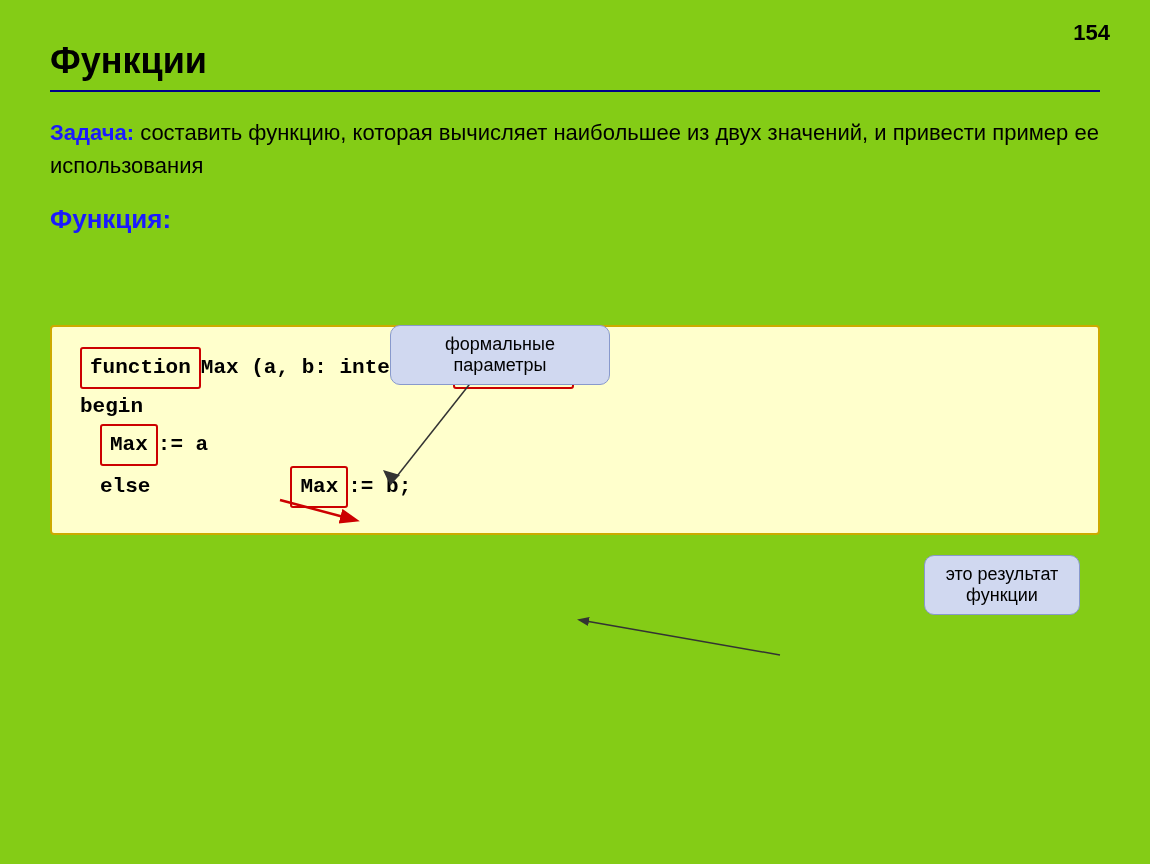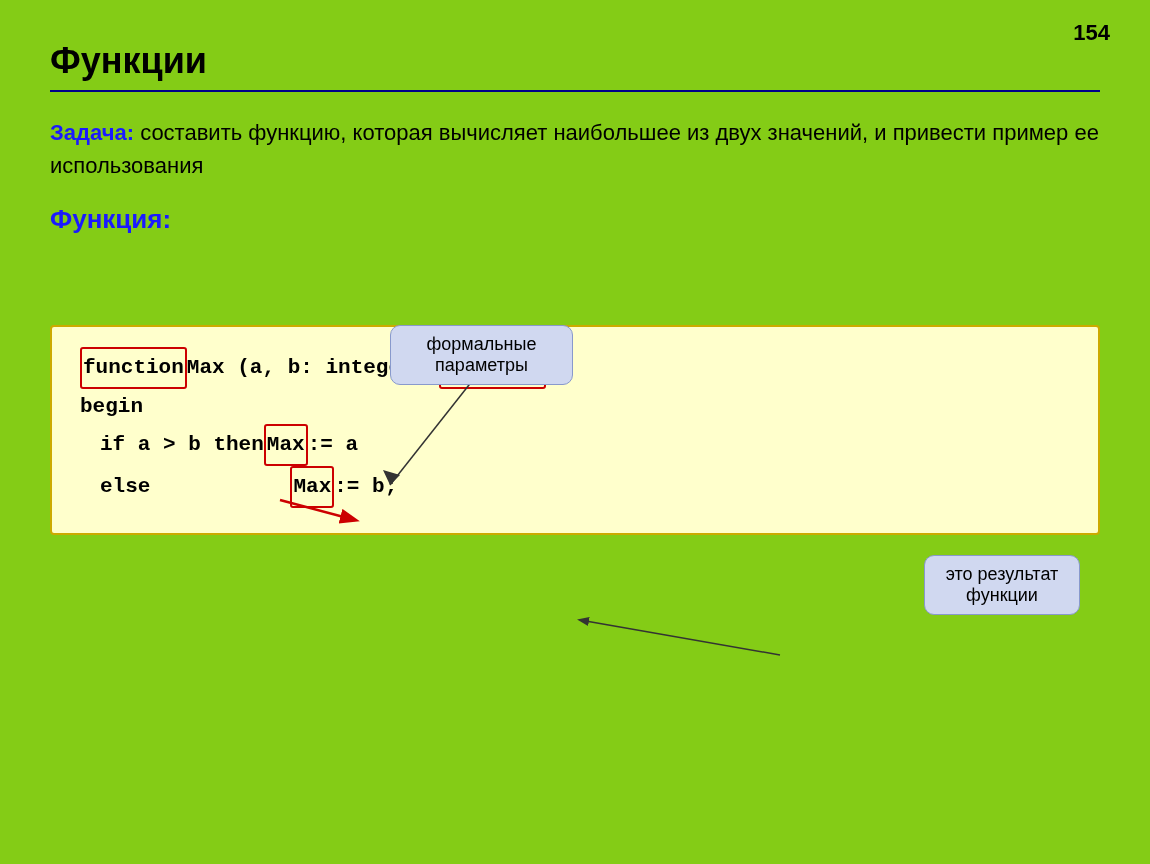--- a/index.html
+++ b/index.html
@@ -86,21 +86,21 @@
 
     .code-line {
       display: flex;
       align-items: center;
       flex-wrap: wrap;
     }
 
     .kw-box {
       border: 2px solid #cc0000;
       border-radius: 3px;
-      padding: 1px 1px;
+      padding: 1px 8px;
       display: inline-block;
       font-weight: bold;
     }
 
     .kw-red {
       border-color: #cc0000;
     }
 
     .indent1 { margin-left: 20px; }
 
@@ -113,21 +113,21 @@
       padding: 8px 16px;
       font-size: 18px;
       color: #000;
       text-align: center;
       z-index: 10;
     }
 
     .callout-formal {
       top: 0px;
       left: 340px;
-      width: 183px;
+      width: 220px;
     }
 
     .callout-result {
       bottom: -20px;
       right: 80px;
       width: 170px;
     }
 
     
     .arrows-svg {
@@ -183,21 +183,20 @@
         <span class="kw-box kw-red">function</span>
           <span> Max (a, b: integer): </span>
           <span class="kw-box kw-red">integer;</span>
       </div>
 
       <div class="code-line">
         <span>begin</span>
       </div>
 
       <div class="code-line indent1">
-        <span>if a &gt; b then </span>
           <span class="kw-box kw-red">Max</span>
           <span> := a</span>
       </div>
 
       <div class="code-line indent1">
         <span>else</span>
           <span style="display:inline-block;width:140px;"></span>
           <span class="kw-box kw-red">Max</span>
           <span> := b;</span>
       </div>

